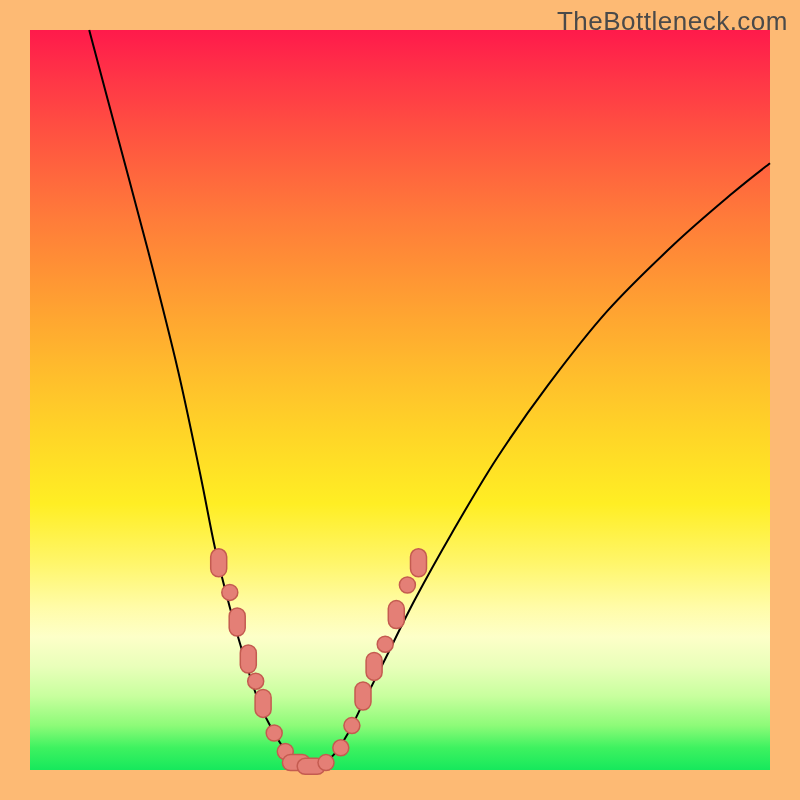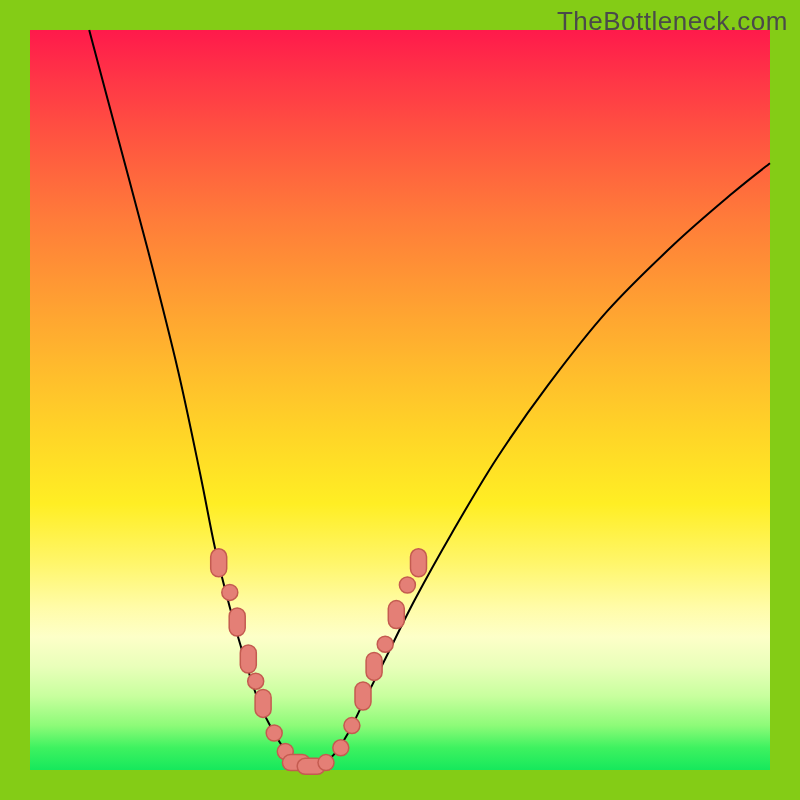--- a/index.html
+++ b/index.html
@@ -10,21 +10,21 @@
     overflow: hidden;
     background: #000;
     font-family: Arial, Helvetica, sans-serif;
   }
   .frame {
     position: absolute;
     left: 0;
     top: 0;
     width: 800px;
     height: 800px;
-    background: #84cc16;
+    background: #fdba74;
   }
   .plot {
     position: absolute;
     left: 30px;
     top: 30px;
     width: 740px;
     height: 740px;
     background: linear-gradient(
       to bottom,
       #ff1a4b 0%,

